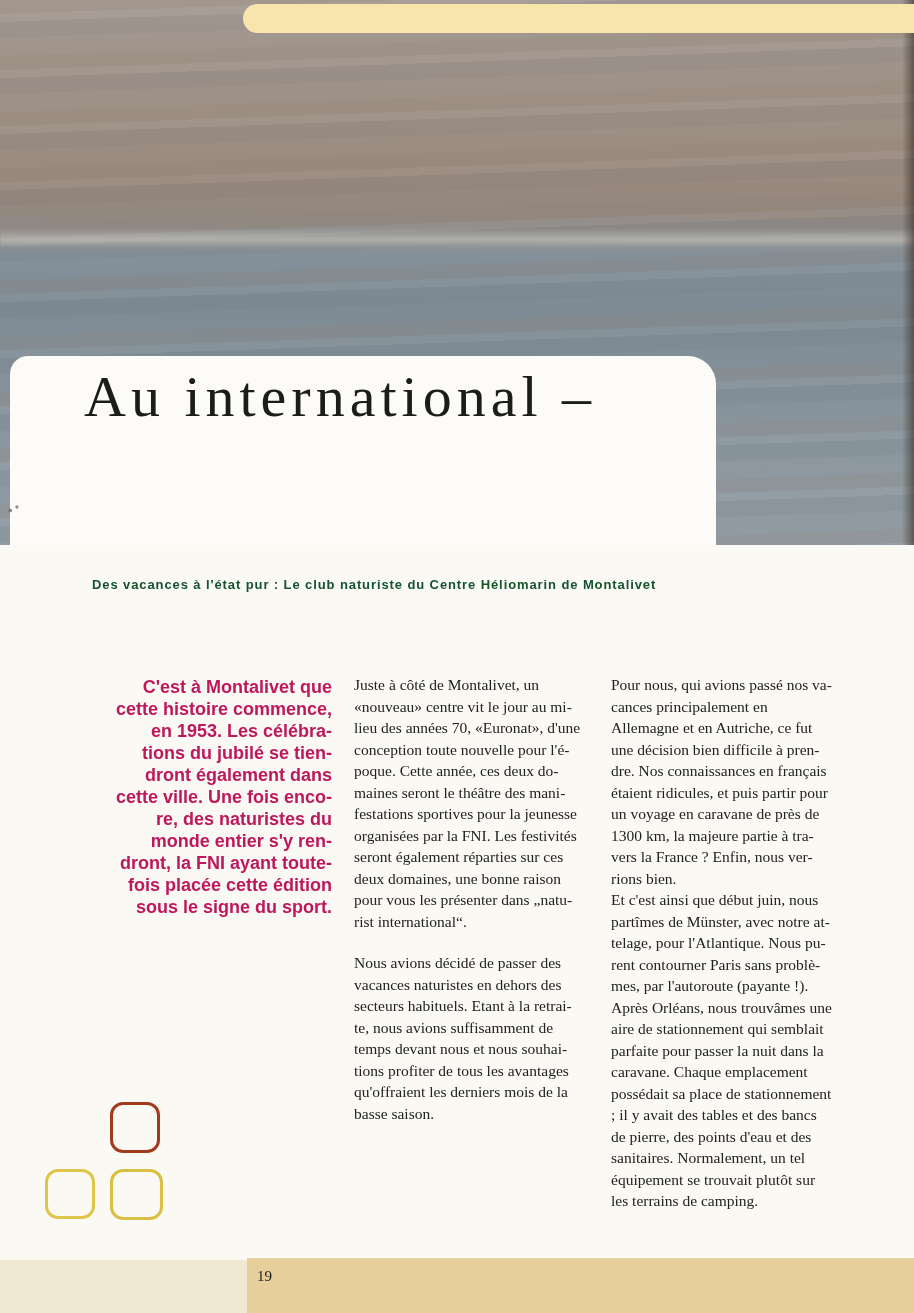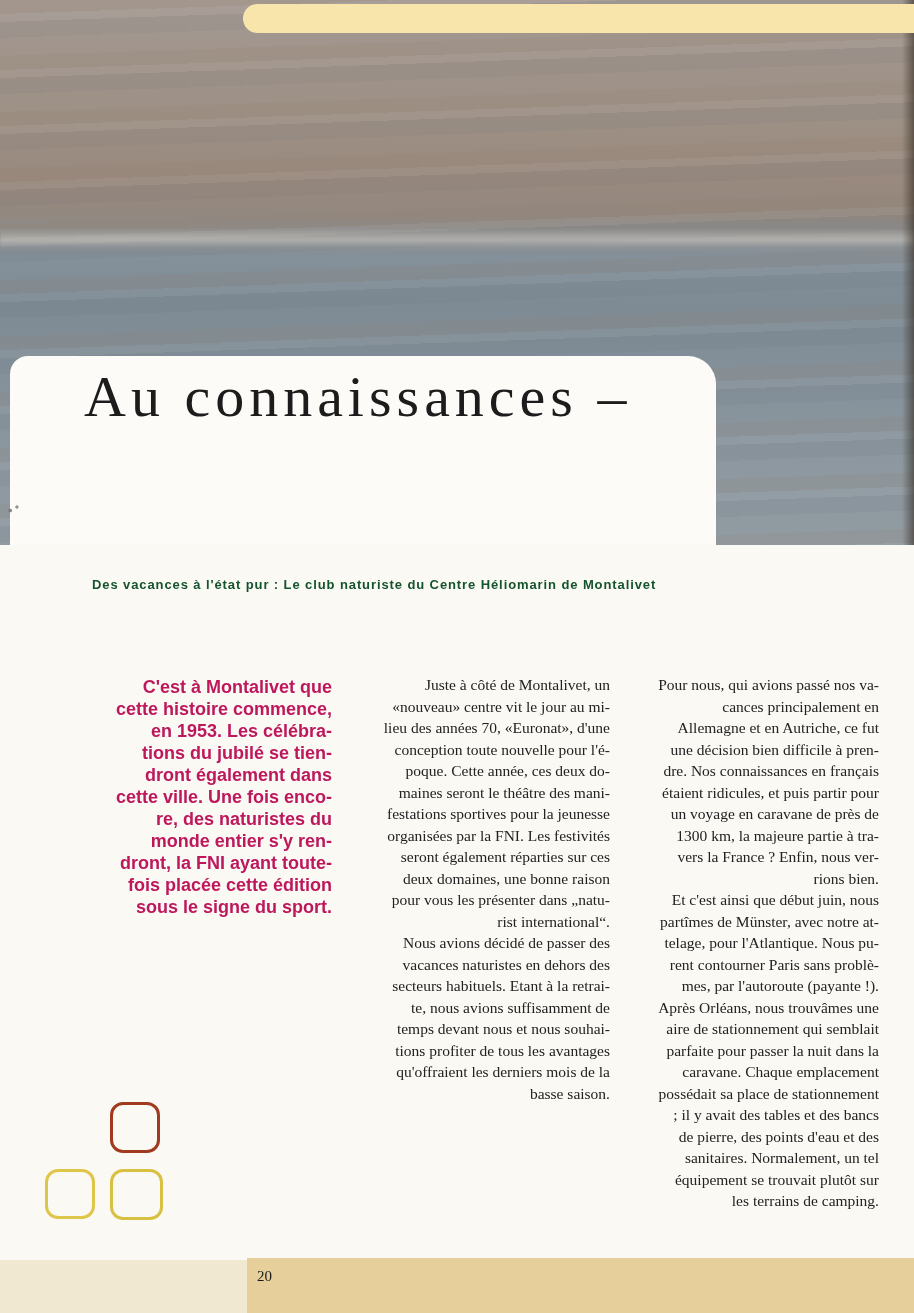--- a/index.html
+++ b/index.html
@@ -83,22 +83,22 @@
     font-size:18px;line-height:22px;font-weight:700;
     color:#be185d;white-space:pre-line;
   }
   .col{
     position:absolute;top:674px;
     font-family:"Liberation Serif",serif;
     font-size:15.5px;line-height:21.5px;color:#222222;
   }
   .col-mid{left:354px;width:256px;}
   .col-right{left:611px;width:268px;}
-  .col p{margin:0;white-space:pre-line;text-align:right;}
-  .col p.gap-above{}
+  .col p{margin:0;white-space:pre-line;}
+  .col p.gap-above{margin-top:20px;}
   
   .sq{position:absolute;border-radius:13px;background:transparent;}
   .sq-red{left:110px;top:1102px;width:44px;height:45px;border:3px solid #a03b20;}
   .sq-yel1{left:45px;top:1169px;width:44px;height:44px;border:3px solid #dfc64a;}
   .sq-yel2{left:110px;top:1169px;width:47px;height:45px;border:3px solid #d9c043;}
   
   .footer-cream{
     position:absolute;left:0;top:1260px;width:914px;height:53px;
     background:#f1e8d2;
   }
@@ -128,21 +128,21 @@
     <div class="streaks"></div>
     <div class="foamline"></div>
     <div class="edge-shadow"></div>
   </div>
 
   <div class="top-tab"></div>
 
   <div class="title-box"></div>
   <div class="content-bg"></div>
 
-  <div class="title-serif">Au connaissances –</div>
+  <div class="title-serif">Au international –</div>
 
   <div class="ink-speck"></div>
 
   <div class="subtitle">Des vacances à l'état pur : Le club naturiste du Centre Héliomarin de Montalivet</div>
 
   <div class="intro">C'est à Montalivet que
 cette histoire commence,
 en 1953. Les célébra-
 tions du jubilé se tien-
 dront également dans
@@ -203,15 +203,15 @@
 équipement se trouvait plutôt sur
 les terrains de camping.</p>
   </div>
 
   <div class="sq sq-red"></div>
   <div class="sq sq-yel1"></div>
   <div class="sq sq-yel2"></div>
 
   <div class="footer-cream"></div>
   <div class="footer-bar"></div>
-  <div class="page-number">20</div>
+  <div class="page-number">19</div>
 
 </div>
 
 </body></html>

